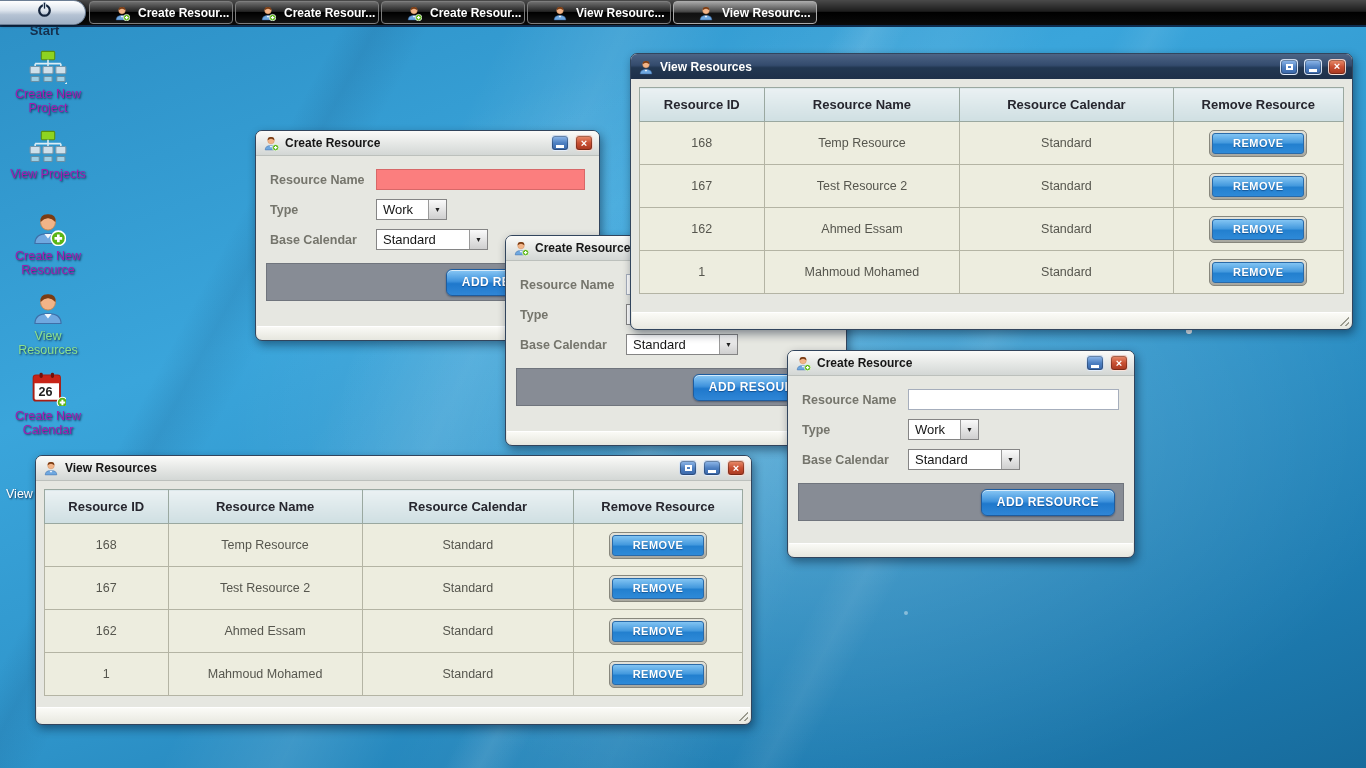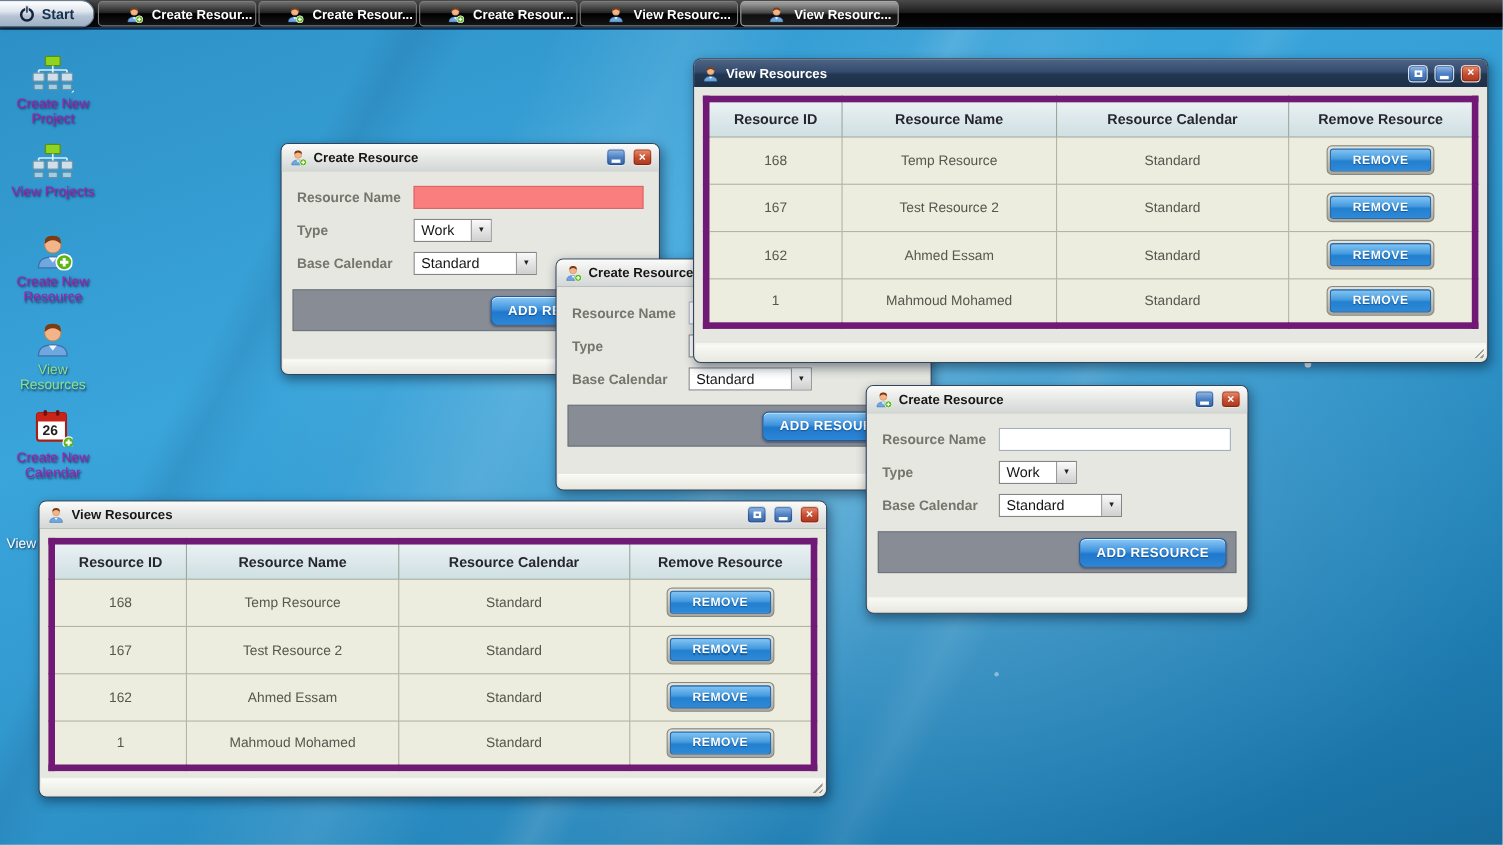--- a/index.html
+++ b/index.html
@@ -25,21 +25,21 @@
                 1294px 205px 0 1px rgba(255,255,255,.5), 1120px 412px 0 1px rgba(255,255,255,.55),
                 905px 612px 0 1px rgba(255,255,255,.4); }
 
   
   .taskbar { position:absolute; left:0; top:0; width:100%; height:27px; z-index:50;
     background:linear-gradient(#4a4a4a 0%, #1d1d1d 45%, #000 50%, #0a0a0a 100%);
     border-bottom:2px solid #0e2d50; display:flex; align-items:center; }
   .start-btn { height:25px; width:86px; margin-top:-1px; border-radius:0 14px 14px 0;
     background:linear-gradient(#ffffff, #dfe6ee 40%, #b6c3d4 60%, #9fb0c4);
     border:1px solid #6c7e94; border-left:none; display:flex; align-items:center; gap:5px;
-    padding-left:16px; cursor:pointer; box-shadow:1px 1px 3px rgba(0,0,0,.5); }
+    padding-left:4px; cursor:pointer; box-shadow:1px 1px 3px rgba(0,0,0,.5);flex-direction:column; }
   .start-btn .label { font-size:13px; font-weight:bold; color:#15304e; }
   .task-buttons { display:flex; gap:2px; margin-left:3px; }
   .task-btn { width:144px; height:23px; border-radius:4px; border:1px solid #7d7d7d;
     background:linear-gradient(#6e6e6e, #232323 45%, #000 50%, #151515);
     display:flex; align-items:center; gap:8px; padding-left:24px; cursor:pointer; }
   .task-btn.active { background:linear-gradient(#a5a5a5, #4a4a4a 45%, #101010 55%, #1c1c1c); border-color:#aaa; }
   .task-btn .label { font-size:12px; font-weight:bold; color:#fff; white-space:nowrap; overflow:hidden; }
 
   
   .desktop-icons { position:absolute; left:0; top:50px; width:96px; z-index:1; }
@@ -64,21 +64,21 @@
     justify-content:center; cursor:pointer; border:1px solid rgba(255,255,255,.75);
     box-shadow:inset 0 0 0 1px rgba(0,0,0,.28); }
   .wbtn.blue { background:linear-gradient(#94bcec, #4e80c2 50%, #3a67a9); }
   .wbtn.red { background:linear-gradient(#ea8f6e, #c84f32 50%, #a83820); color:#fff; font-weight:bold;
     font-size:11px; line-height:1; }
   .g-sq { width:7px; height:6px; border:2px solid #fff; }
   .g-bar { width:8px; height:3px; background:#fff; margin-top:7px; }
 
   
   .vr-body { flex:1; margin:8px 8px 0 8px; }
-  table.res-table { width:100%; border-collapse:collapse; background:#ededdf; border:6px solid #701a75; }
+  table.res-table { width:100%; border-collapse:collapse; background:#ededdf; border:1px solid #701a75; }
   .res-table th { height:34px; background:linear-gradient(#eaf1f3, #cfdfe2); font-size:13px; color:#26262e;
     border:1px solid #9aa8a0; }
   .res-table td { height:43px; font-size:12.5px; color:#56564e; text-align:center; border:1px solid #b4b4a4; }
   .remove-btn { width:98px; height:27px; margin:0 auto; border-radius:5px; cursor:pointer;
     background:linear-gradient(#e4e4dc, #a6a69e); border:1px solid #87877d; display:flex; padding:2px; }
   .remove-face { flex:1; border-radius:3px; border:1px solid #2a6aa8;
     background:linear-gradient(#82c4f3, #459ade 45%, #2380cf 55%, #2e8ad8);
     color:#fff; font-weight:bold; font-size:11px; letter-spacing:.5px;
     display:flex; align-items:center; justify-content:center; text-shadow:0 1px 1px rgba(0,40,90,.5); }
   .statusbar { flex:none; height:16px; margin:6px 1px 1px 1px; border-radius:0 0 6px 6px; position:relative;

